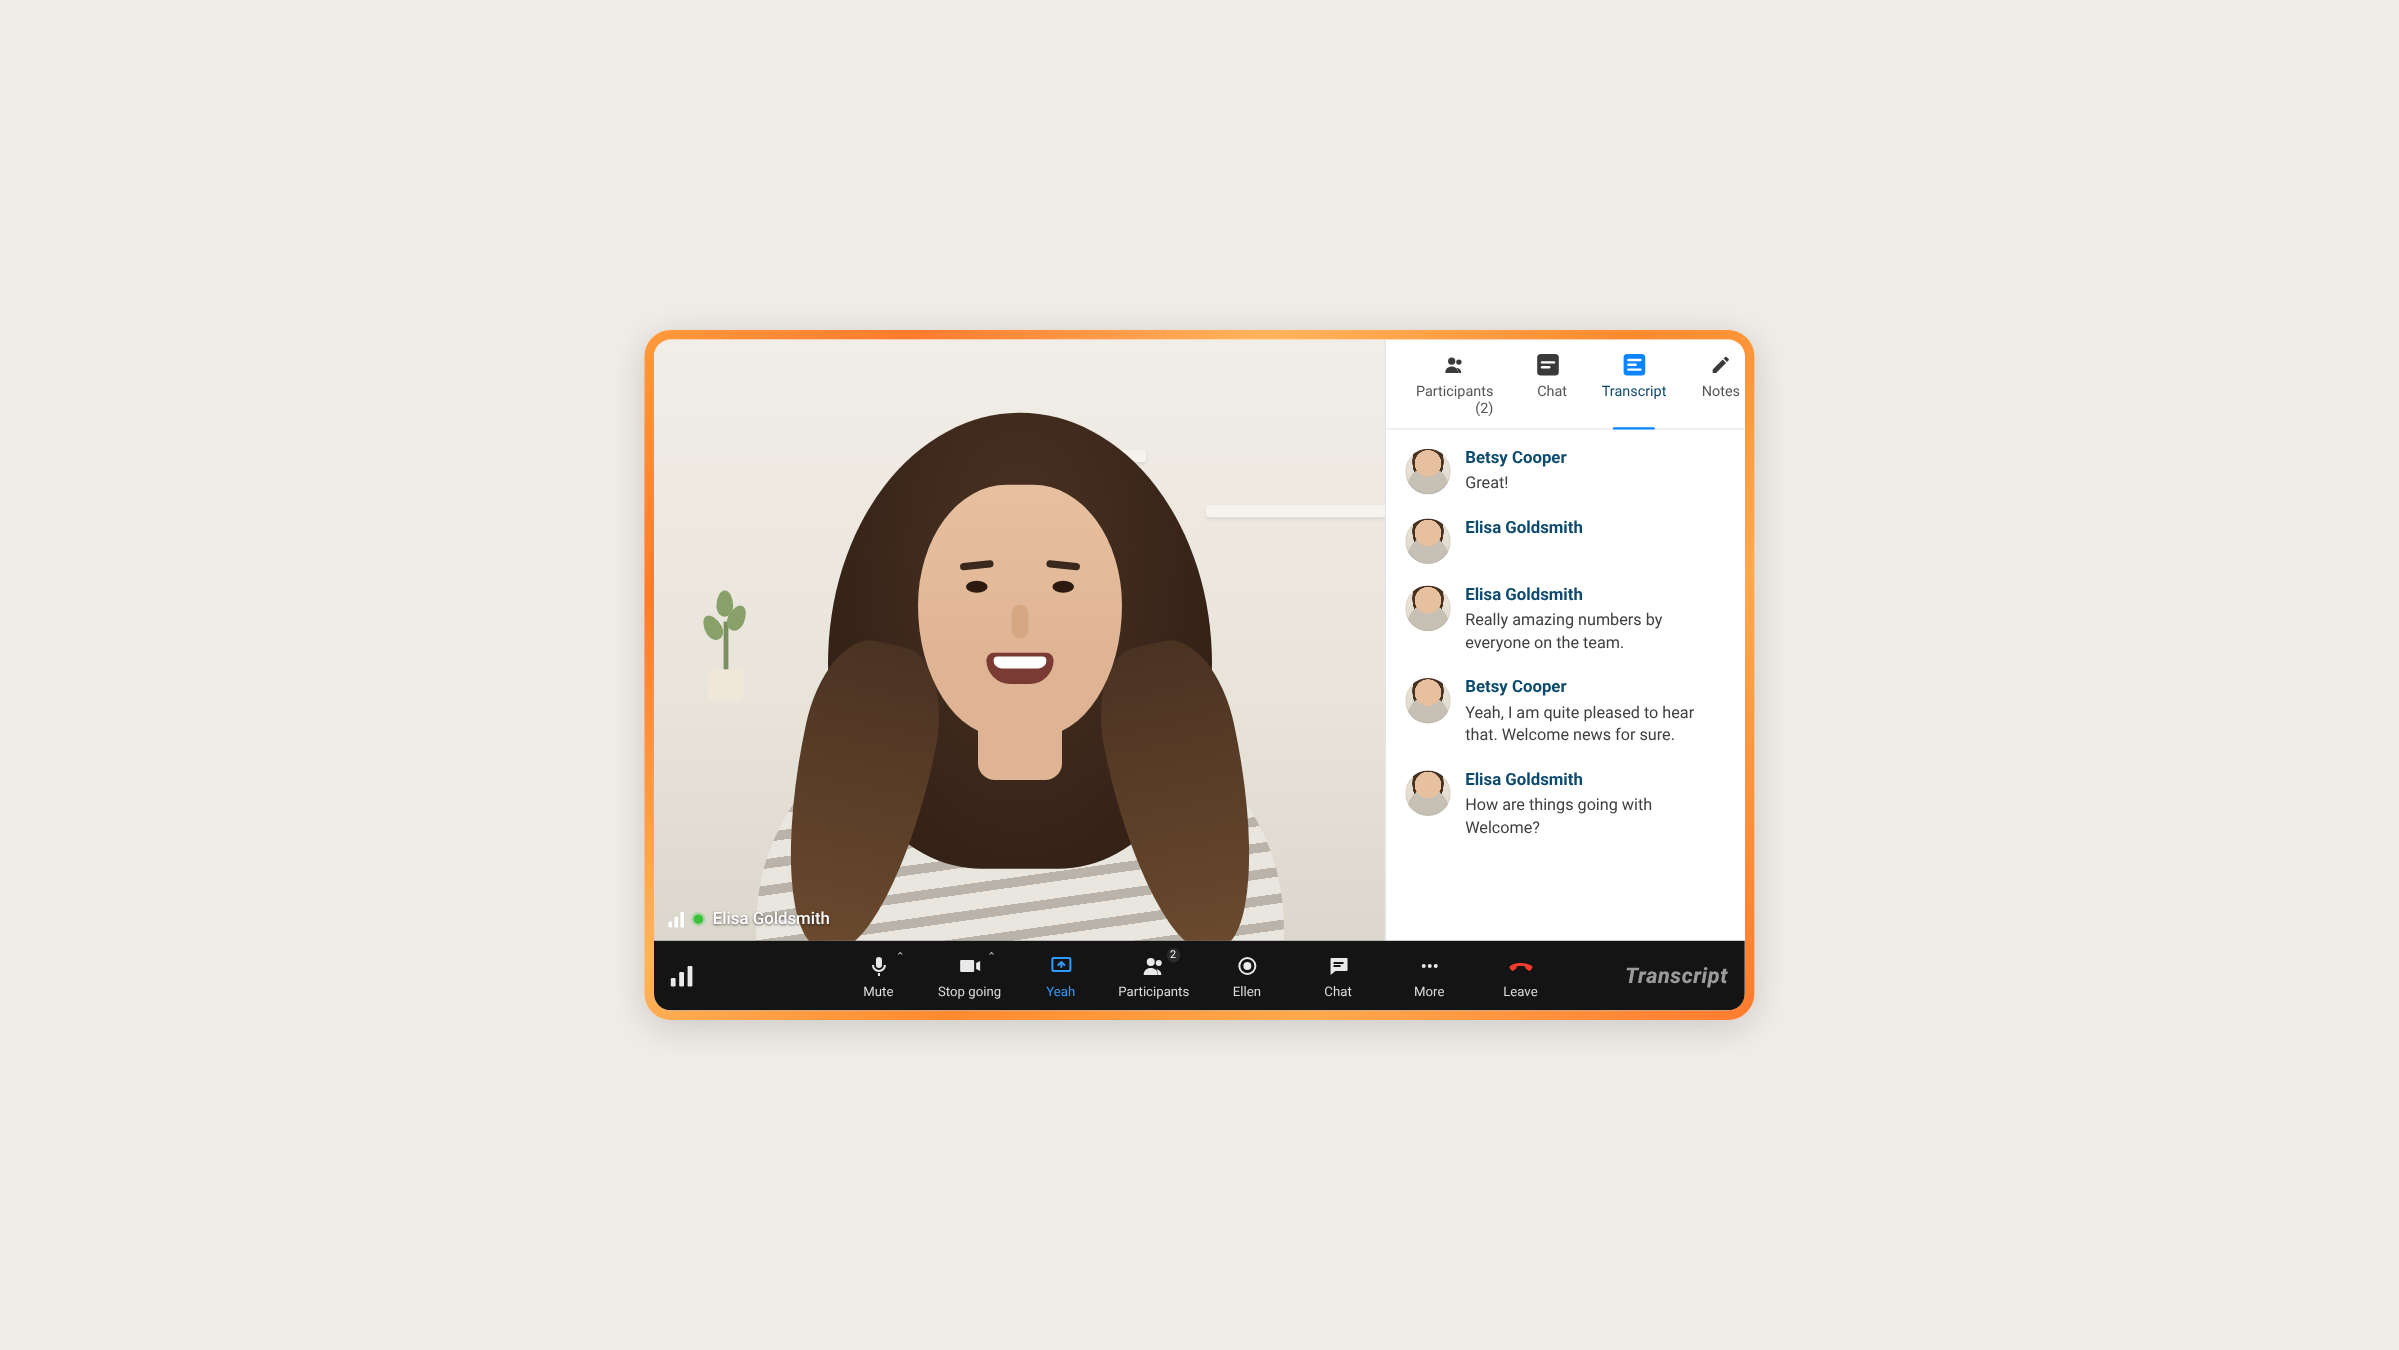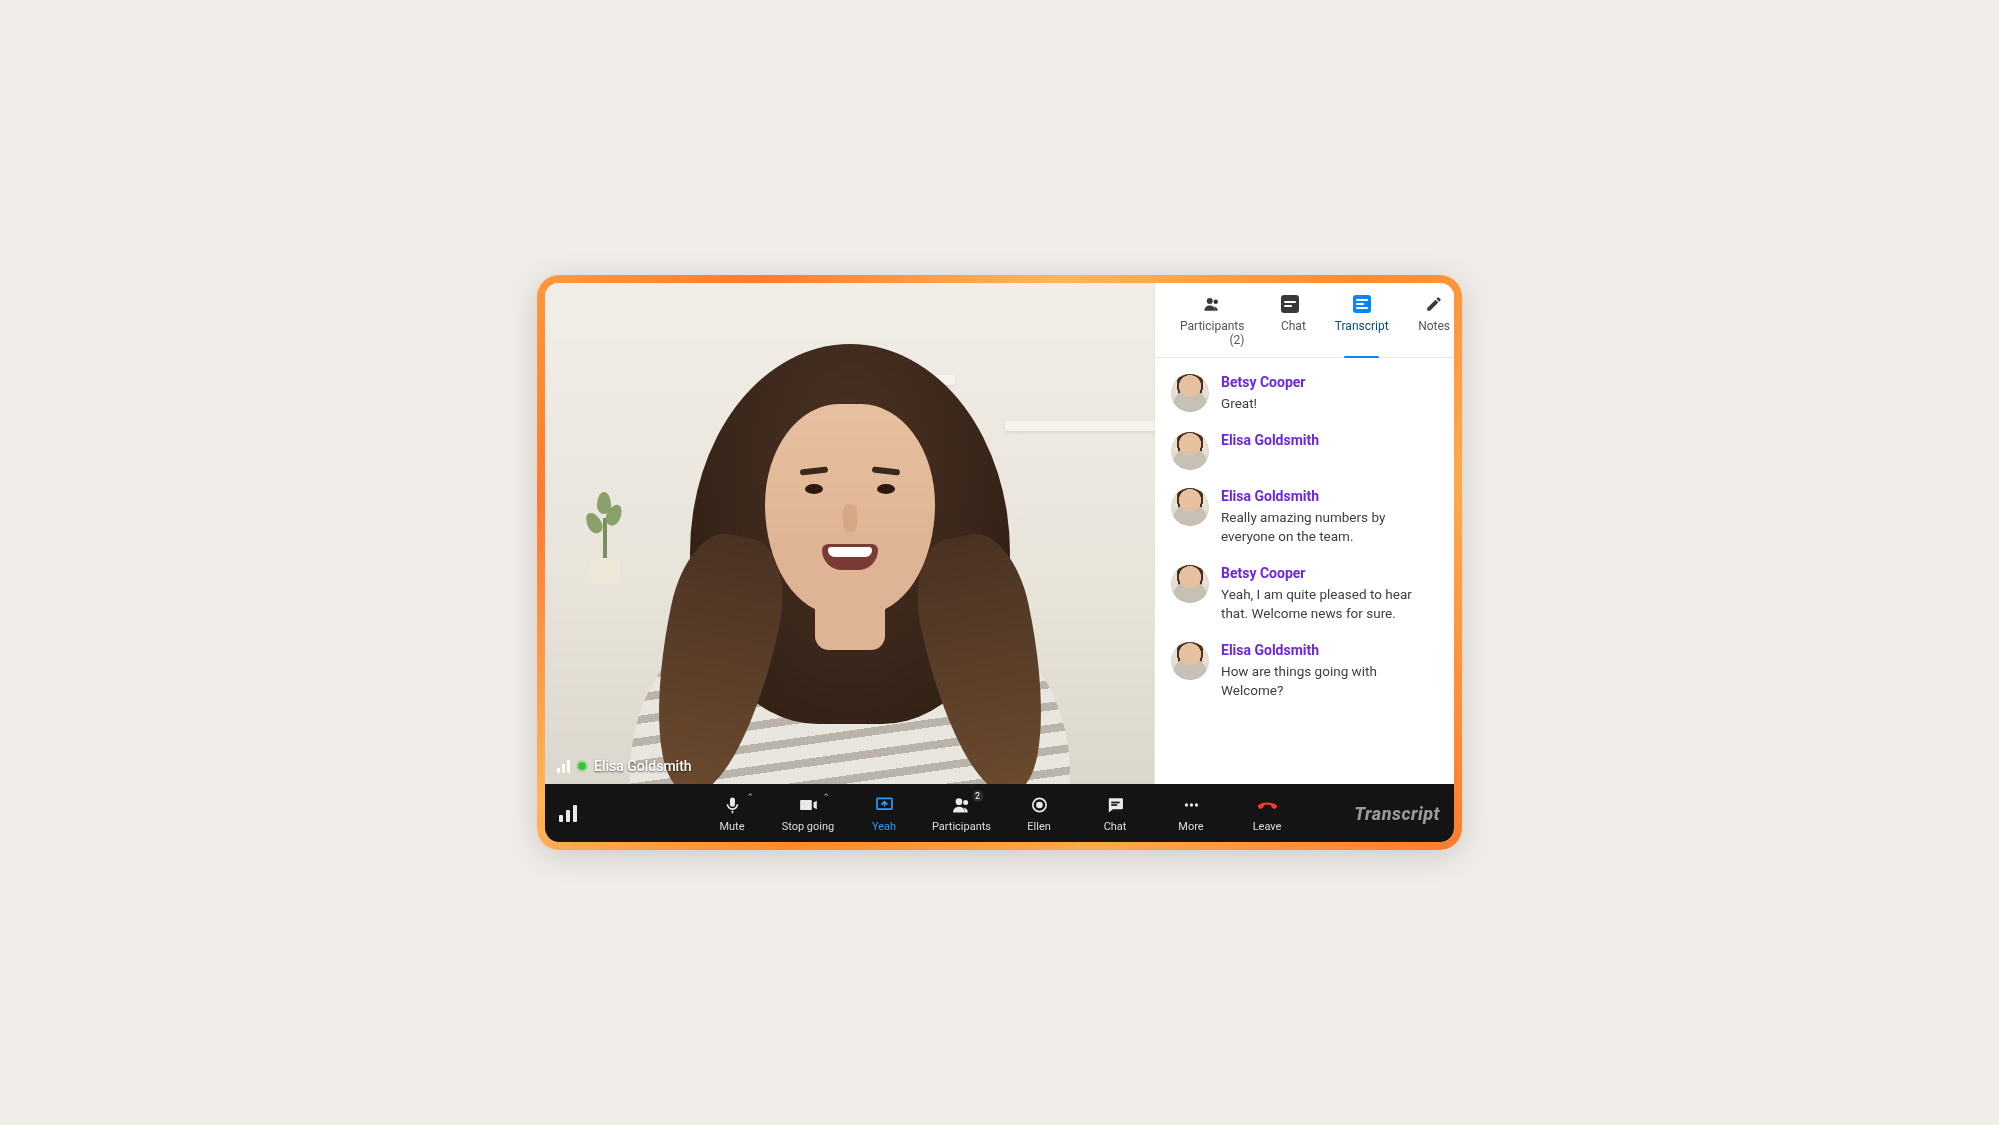--- a/index.html
+++ b/index.html
@@ -134,21 +134,21 @@
   .avatar{
     width:38px;height:38px;border-radius:50%;
     flex-shrink:0;
     background:radial-gradient(circle at 50% 32%, #e7c0a0 0 34%, transparent 35%),
                radial-gradient(circle at 50% 85%, #c7c0b5 0 45%, transparent 46%),
                radial-gradient(ellipse at 50% 28%, #4a3222 0 48%, transparent 49%),
                linear-gradient(180deg,#ece6db,#ded7c9);
     box-shadow:0 0 0 1px rgba(0,0,0,.05) inset;
   }
   .tmsg .body{flex:1;min-width:0;}
-  .tmsg .name{font-weight:700;font-size:14px;color:#6d28d9;margin-bottom:4px;}
+  .tmsg .name{font-weight:700;font-size:14px;color:#0c4a6e;margin-bottom:4px;}
   .tmsg .text{font-size:13.5px;color:#3f3f3f;line-height:1.45;}
 
   
   .control-bar{
     height:58px;background:#141414;color:#e9e9e9;
     display:flex;align-items:center;padding:0 14px;position:relative;
   }
   .cb-left{display:flex;align-items:center;}
   .cb-center{position:absolute;left:50%;transform:translateX(-50%);display:flex;gap:20px;align-items:flex-start;}
   .cb-right{margin-left:auto;font-weight:800;font-style:italic;letter-spacing:.5px;color:#9a9a9a;font-size:18px;}

